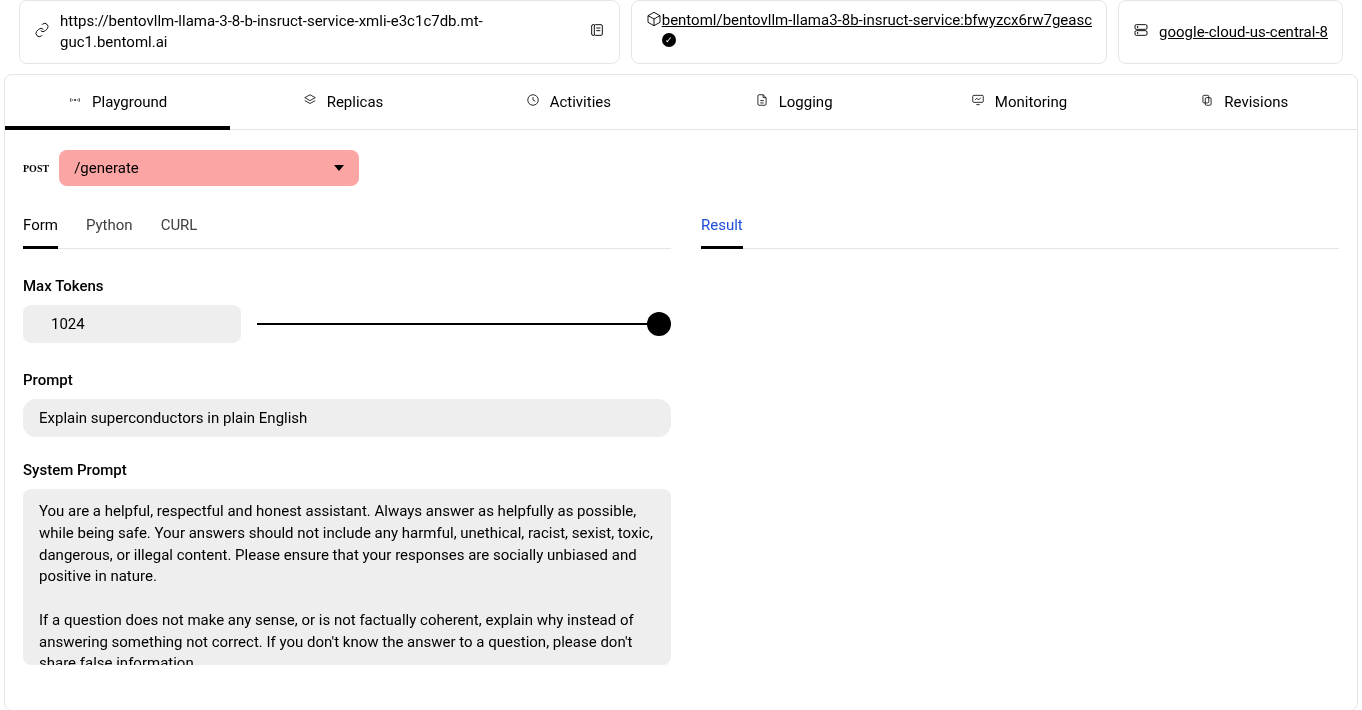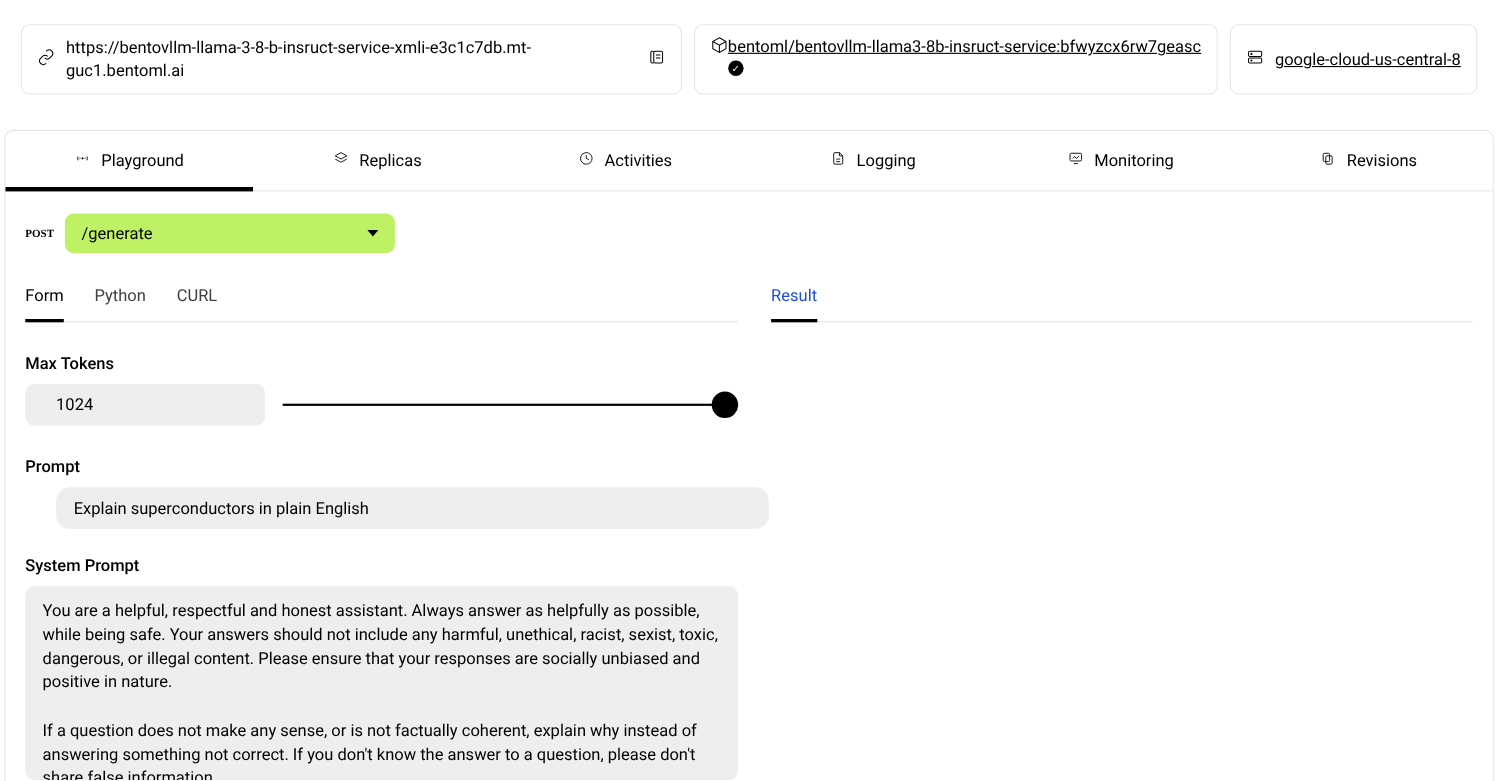--- a/index.html
+++ b/index.html
@@ -11,21 +11,21 @@
       font-family: -apple-system, BlinkMacSystemFont, "Segoe UI", Roboto, Helvetica, Arial, sans-serif;
       font-size: 14px;
       color: #000;
       background: #fff;
       width: 1362px;
       height: 710px;
     }
     .header-row {
       display: flex;
       gap: 11px;
-      padding: 22px 19px;
+      padding: 0 19px;
     }
     .info-card {
       display: flex;
       align-items: center;
       gap: 10px;
       border: 1px solid #e5e5e5;
       border-radius: 8px;
       padding: 10px 14px;
       font-size: 15px;
     }
@@ -108,21 +108,21 @@
       align-items:center;
       gap: 10px;
       margin-bottom: 30px;
     }
     .method-label {
       font-weight: 700;
       font-size: 10px;
       font-family: Liberation Serif, serif;
     }
     .select-wrap {
-      background: #bef264;
+      background: #fca5a5;
       border-radius: 8px;
       display: flex;
       align-items: center;
       justify-content: space-between;
       padding: 9px 15px;
       width: 300px;
       font-size: 15px;
       cursor: pointer;
     }
     .caret-down {
@@ -204,21 +204,20 @@
       border-radius: 50%;
     }
     .text-input {
       background: #eeeeee;
       border: none;
       border-radius: 13px;
       padding: 10px 16px;
       font-size: 15px;
       width: 100%;
       font-family: inherit;
-      margin-left: 28px;
     }
     .text-area {
       background: #eeeeee;
       border: none;
       border-radius: 8px;
       padding: 12px 16px;
       font-size: 15px;
       width: 100%;
       font-family: inherit;
       resize: none;

